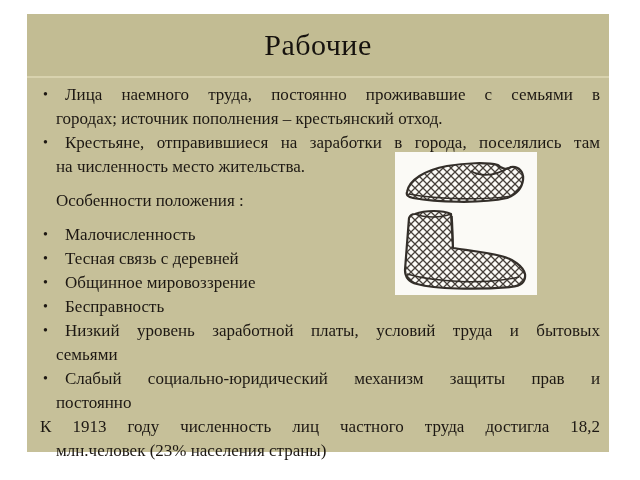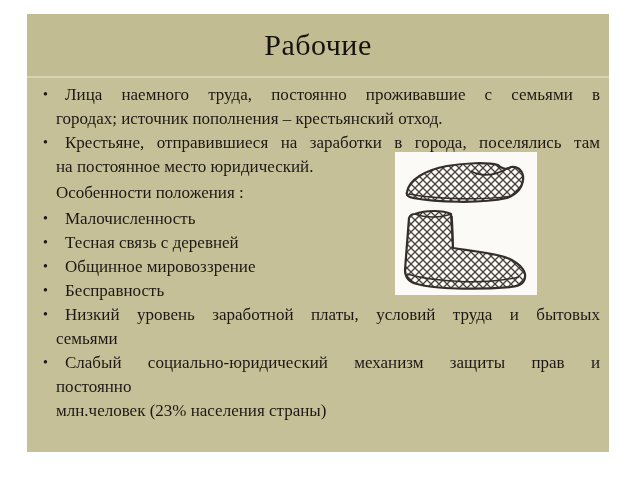--- a/index.html
+++ b/index.html
@@ -39,21 +39,21 @@
   #body-text {
     position: absolute;
     left: 0; top: 64px;
     width: 582px;
     padding: 5px 9px 0 13px;
     box-sizing: border-box;
     font-size: 17px;
     line-height: 24px;
   }
   .item { margin: 0; }
-  .item.gap-top { margin-top: 2px; }
+  .item.gap-top { margin-top: 10px; }
   .tline { position: relative; }
   
   .tline.first-bullet { padding-left: 25px; }
   .tline.wrap         { padding-left: 16px; }
   .tline.plain        { padding-left: 16px; }
   .tline.flush        { padding-left: 0; }
   
   .tline.jfull { text-align: justify; text-align-last: justify; }
   .tline.jlast { text-align: left; }
   .bullet-marker {
@@ -81,21 +81,21 @@
     </div>
     <div id="title-divider"></div>
 
     <div id="body-text">
         <div class="item">
           <div class="tline first-bullet jfull"><span class="bullet-marker">•</span>Лица наемного труда, постоянно проживавшие с семьями в</div>
           <div class="tline wrap jlast">городах; источник пополнения – крестьянский отход.</div>
         </div>
         <div class="item">
           <div class="tline first-bullet jfull"><span class="bullet-marker">•</span>Крестьяне, отправившиеся на заработки в города, поселялись там</div>
-          <div class="tline wrap jlast">на постоянное место юридический.</div>
+          <div class="tline wrap jlast">на численность место жительства.</div>
         </div>
         <div class="item gap-top">
           <div class="tline plain jlast">Особенности положения :</div>
         </div>
         <div class="item gap-top">
           <div class="tline first-bullet jlast"><span class="bullet-marker">•</span>Малочисленность</div>
         </div>
         <div class="item">
           <div class="tline first-bullet jlast"><span class="bullet-marker">•</span>Тесная связь с деревней</div>
         </div>
@@ -107,20 +107,21 @@
         </div>
         <div class="item">
           <div class="tline first-bullet jfull"><span class="bullet-marker">•</span>Низкий уровень заработной платы, условий труда и бытовых</div>
           <div class="tline wrap jlast">семьями</div>
         </div>
         <div class="item">
           <div class="tline first-bullet jfull"><span class="bullet-marker">•</span>Слабый социально-юридический механизм защиты прав и</div>
           <div class="tline wrap jlast">постоянно</div>
         </div>
         <div class="item">
+          <div class="tline flush jfull">К 1913 году численность лиц частного труда достигла 18,2</div>
           <div class="tline wrap jlast">млн.человек (23% населения страны)</div>
         </div>
       </div>
 
     <div id="shoe-image-box">
       <svg width="142" height="143" viewBox="0 0 142 143" xmlns="http://www.w3.org/2000/svg">
         <defs>
           <pattern id="net" width="8" height="8" patternUnits="userSpaceOnUse">
             <path d="M0 0 L8 8 M8 0 L0 8" stroke="#46403a" stroke-width="1.3" fill="none"></path>
           </pattern>

